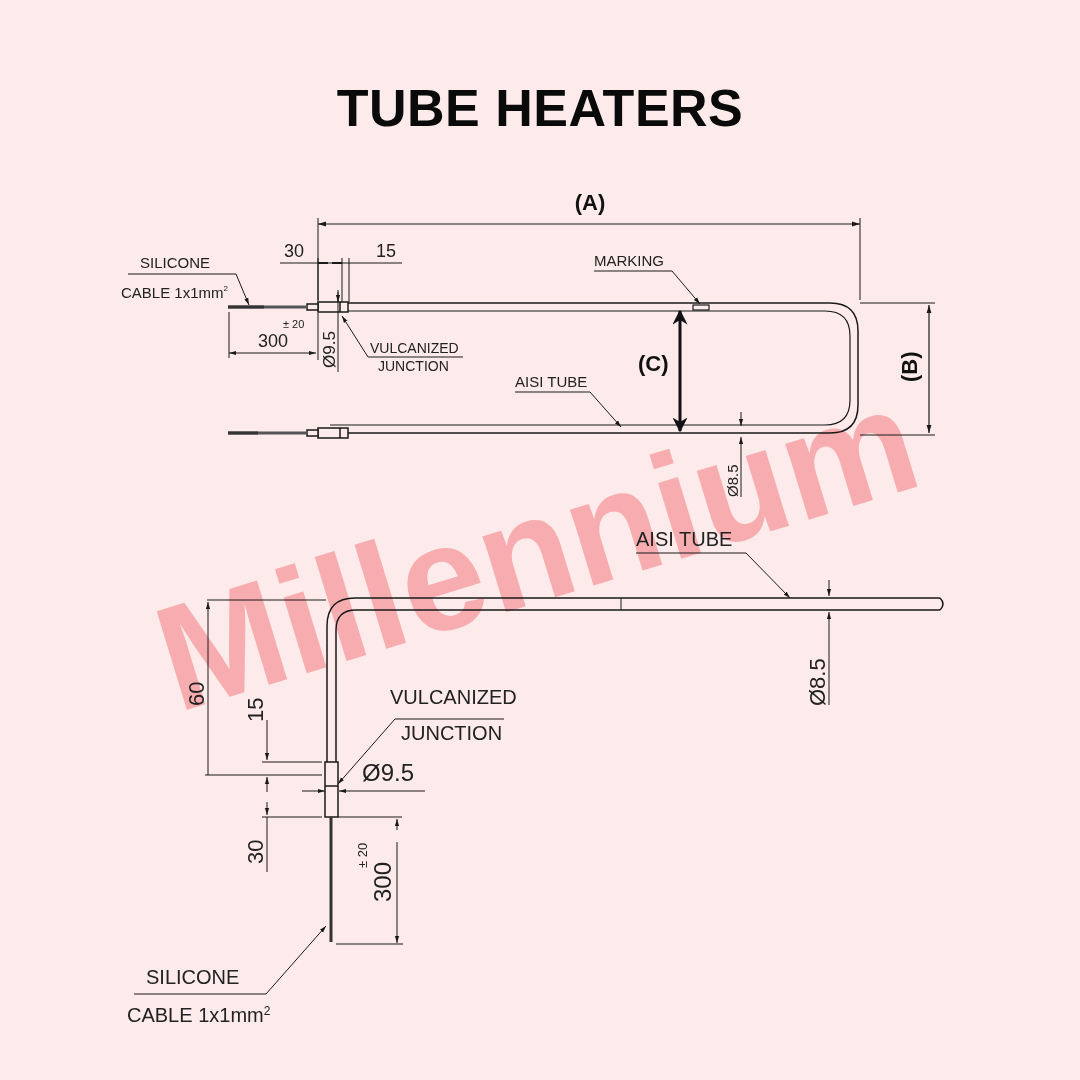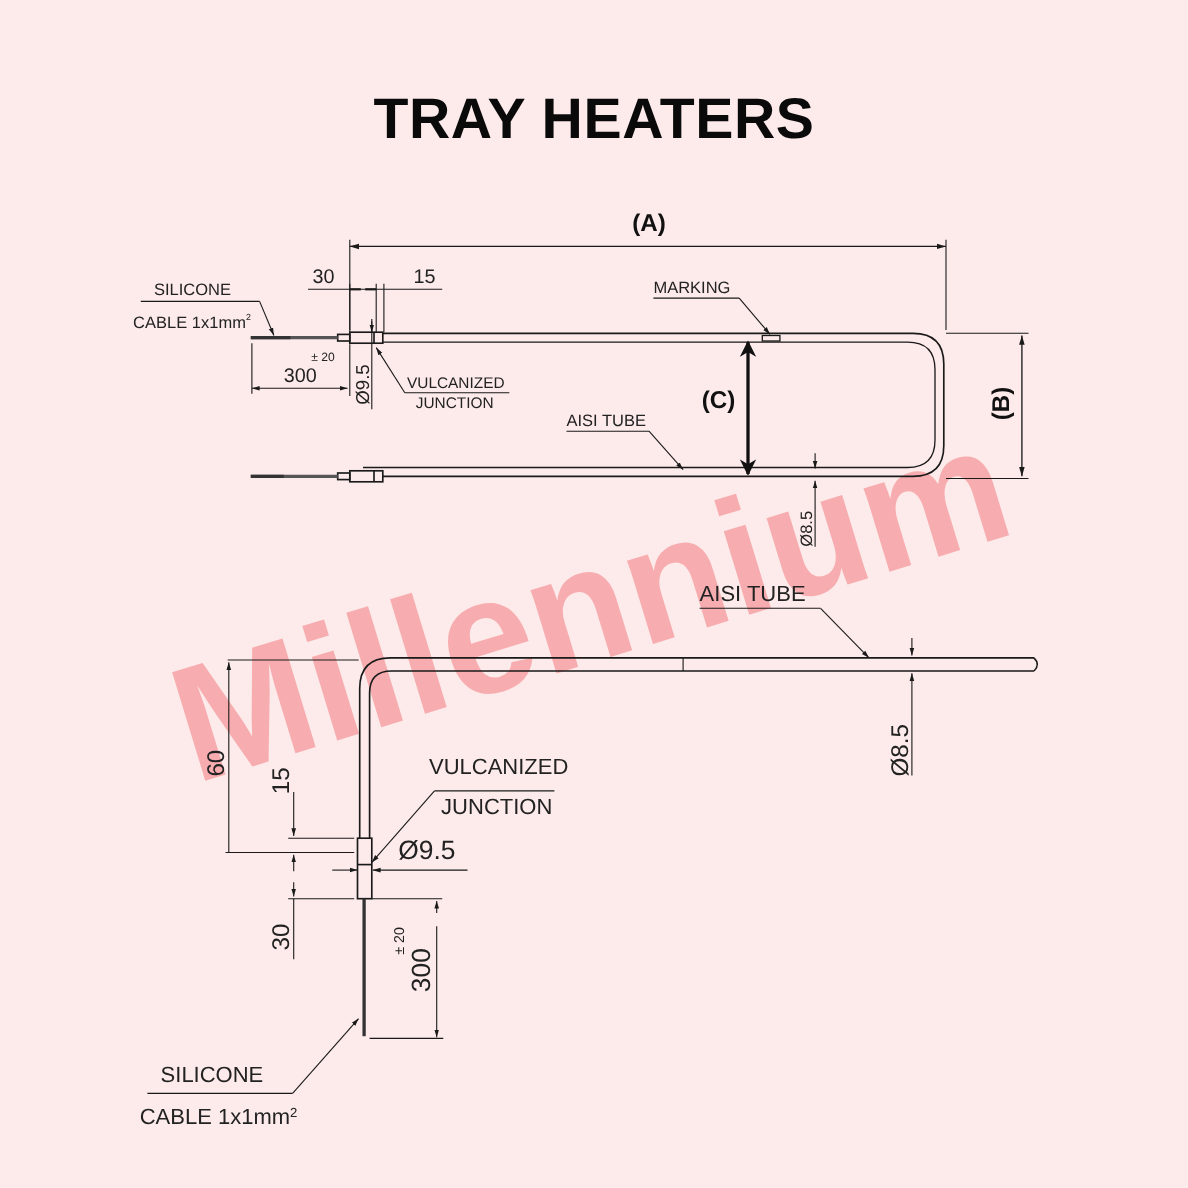--- a/index.html
+++ b/index.html
@@ -19,21 +19,21 @@
   .t { font-family: "Liberation Sans", sans-serif; fill: #222; }
   .tb { font-family: "Liberation Sans", sans-serif; fill: #111; font-weight: bold; }
   .wm {
     font-family: "Liberation Sans", sans-serif; font-weight: bold;
     fill: #f7a3a5; opacity: 0.85;
   }
 </style>
 </head>
 <body>
 
-<div class="title">TRAY HEATERS</div>
+<div class="title">TUBE HEATERS</div>
 
 <svg class="drawing" width="1080" height="1080" viewBox="0 0 1080 1080">
   <defs>
     <marker id="ar" viewBox="0 0 10 10" refX="10" refY="5" markerWidth="7" markerHeight="7" orient="auto-start-reverse">
       <path d="M0,2 L10,5 L0,8 z" fill="#1a1a1a"></path>
     </marker>
     <marker id="arb" viewBox="0 0 10 10" refX="9" refY="5" markerWidth="5" markerHeight="5" orient="auto-start-reverse">
       <path d="M0,0 L10,5 L0,10 L3,5 z" fill="#111"></path>
     </marker>
   </defs>

